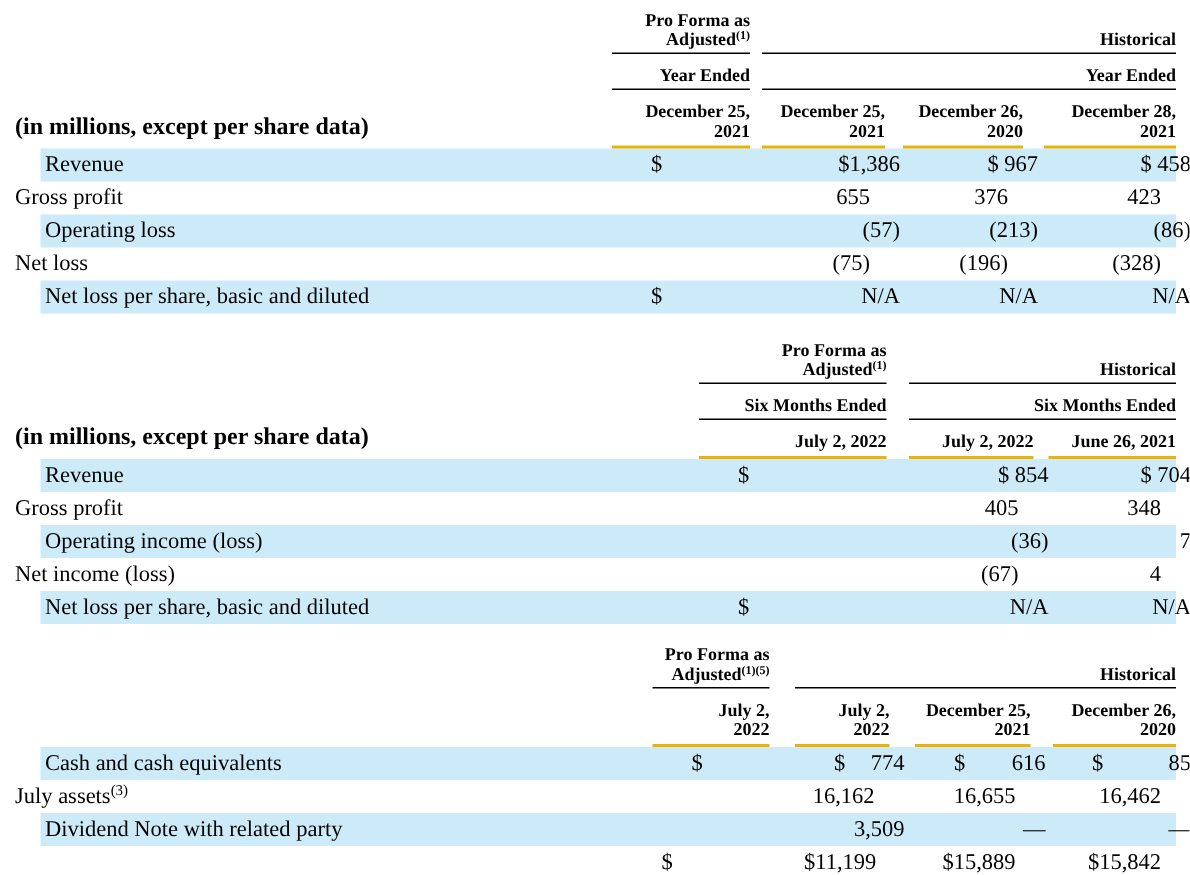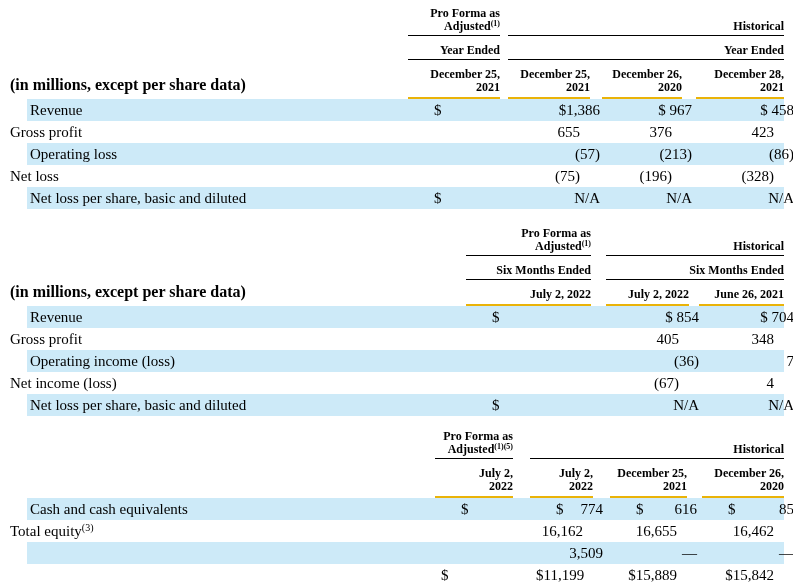--- a/index.html
+++ b/index.html
@@ -318,39 +318,40 @@
         <div class="cell c-2">
             <span class="s">$</span>
             <span class="v">616</span>
           </div>
         <div class="cell c-3">
             <span class="s">$</span>
             <span class="v">85</span>
           </div>
       </div>
       <div class="grid brow">
-        <div class="rlabel c-lab"><span>Total equity</span><sup>(3)</sup></div>
+        <div class="rlabel c-lab"><span>July assets</span><sup>(3)</sup></div>
         <div class="cell c-pf">
             <span class="s"></span>
             <span class="v"></span>
           </div>
         <div class="cell c-1">
             <span class="s"></span>
             <span class="v">16,162</span>
           </div>
         <div class="cell c-2">
             <span class="s"></span>
             <span class="v">16,655</span>
           </div>
         <div class="cell c-3">
             <span class="s"></span>
             <span class="v">16,462</span>
           </div>
       </div>
       <div class="grid brow stripe">
+        <div class="rlabel c-lab"><span>Dividend Note with related party</span><sup></sup></div>
         <div class="cell c-pf">
             <span class="s"></span>
             <span class="v"></span>
           </div>
         <div class="cell c-1">
             <span class="s"></span>
             <span class="v">3,509</span>
           </div>
         <div class="cell c-2">
             <span class="s"></span>

